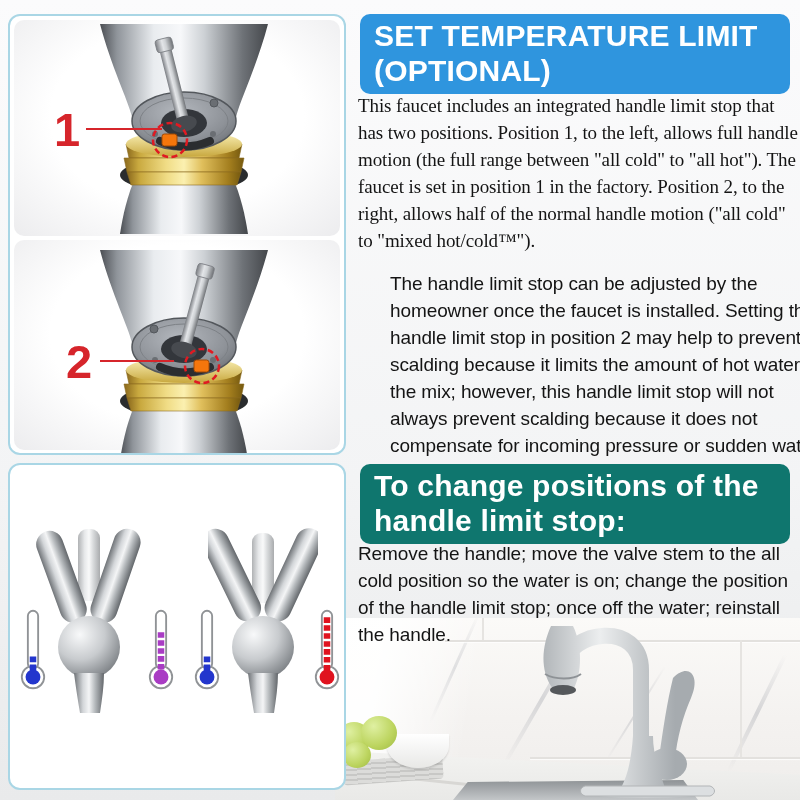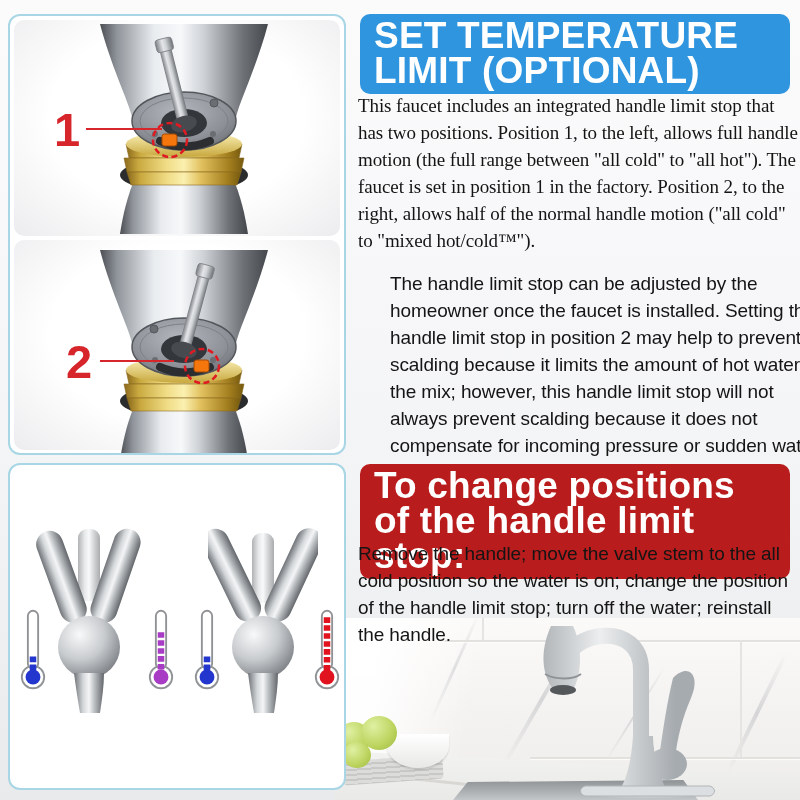--- a/index.html
+++ b/index.html
@@ -36,21 +36,21 @@
   .thermo{position:absolute;top:140px;width:28px;height:90px;}
   #thermo1{left:9px;}
   #thermo2{left:137px;}
   #thermo3{left:183px;}
   #thermo4{left:303px;}
 
   .headline{
     position:absolute;left:360px;width:430px;box-sizing:border-box;
     border-radius:10px;padding:4px 12px 6px 14px;
     display:flex;align-items:center;z-index:3;
-    color:#fff;font-weight:bold;font-size:37px;line-height:35px;letter-spacing:.2px;
+    color:#fff;font-weight:bold;font-size:30px;line-height:35px;letter-spacing:.2px;
   }
   #headline1{top:14px;min-height:74px;}
   #headline2{top:464px;min-height:74px;}
   .para{
     position:absolute;left:358px;width:442px;z-index:3;
     color:#141414;font-size:19px;line-height:27px;font-weight:normal;letter-spacing:-0.1px;
   }
   #para1{top:92px;font-family:Liberation Serif, serif;}
   #para2{top:270px;margin-left:32px;}
   #para3{top:540px;}
@@ -274,14 +274,14 @@
     <path d="M338,60 C354,44 366,58 356,80 C348,98 342,120 340,142 L324,140 C328,112 332,84 338,60 Z" fill="url(#fchrome)"></path>
     <ellipse cx="332" cy="146" rx="20" ry="16" fill="url(#fchrome)"></ellipse>
     <ellipse cx="310" cy="174" rx="62" ry="6" fill="#c9ccce"></ellipse>
     <path d="M250,168 L375,168 C381,170 381,176 375,178 L250,178 C244,176 244,170 250,168 Z" fill="#dcdfe1" stroke="#b2b5b7" stroke-width="1"></path>
   </svg>
 </div>
 
 <div class="headline" id="headline1" style="background:#2f95de">SET TEMPERATURE LIMIT (OPTIONAL)</div>
 <div class="para" id="para1">This faucet includes an integrated handle limit stop that has two positions. Position 1, to the left, allows full handle motion (the full range between "all cold" to "all hot"). The faucet is set in position 1 in the factory. Position 2, to the right, allows half of the normal handle motion ("all cold" to "mixed hot/cold™").</div>
 <div class="para" id="para2">The handle limit stop can be adjusted by the homeowner once the faucet is installed. Setting the handle limit stop in position 2 may help to prevent scalding because it limits the amount of hot water in the mix; however, this handle limit stop will not always prevent scalding because it does not compensate for incoming pressure or sudden water temperature changes.</div>
-<div class="headline" id="headline2" style="background:#b91c1c">To change positions of the handle limit stop:</div>
-<div class="para" id="para3">Remove the handle; move the valve stem to the all cold position so the water is on; change the position of the handle limit stop; turn off the water; reinstall the handle.</div>
+<div class="headline" id="headline2" style="background:#0f766e">To change positions of the handle limit stop:</div>
+<div class="para" id="para3">Remove the handle; move the valve stem to the all cold position so the water is on; change the position of the handle limit stop; once off the water; reinstall the handle.</div>
 
 </body></html>

